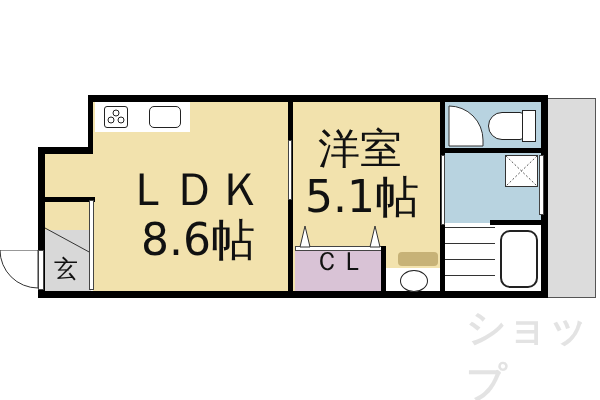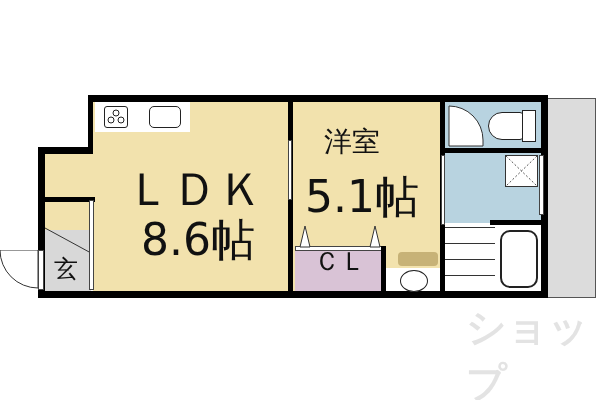--- a/index.html
+++ b/index.html
@@ -57,21 +57,21 @@
 
 <div class="window" style="left:89px;top:200px;width:5px;height:90px;"></div>
 
 <div class="label" style="left:125px;top:166px;width:140px;font-size:46px;">ＬＤＫ</div>
 <div class="label" style="left:128px;top:218px;width:140px;font-size:44px;">8.6帖</div>
 
 <div class="abs wall" style="left:288px;top:95px;width:5px;height:203px;"></div>
 <div class="window" style="left:288px;top:140px;width:4px;height:60px;"></div>
 
 <div class="abs room-yoshitsu" style="left:293px;top:102px;width:147px;height:189px;"></div>
-<div class="label" style="left:292px;top:128px;width:120px;font-size:28px;">洋室</div>
+<div class="label" style="left:300px;top:128px;width:120px;font-size:42px;">洋室</div>
 <div class="label" style="left:292px;top:175px;width:140px;font-size:44px;">5.1帖</div>
 
 <div class="abs room-white" style="left:295px;top:246px;width:90px;height:5px;border:1px solid #444;"></div>
 <svg class="abs" style="left:295px;top:222px;" width="90" height="26">
     <polygon points="5,25 10,4 15,25" fill="#fff" stroke="#333"></polygon>
     <polygon points="75,25 80,4 85,25" fill="#fff" stroke="#333"></polygon>
   </svg>
 <div class="abs room-cl" style="left:295px;top:251px;width:86px;height:40px;"></div>
 <div class="abs wall" style="left:381px;top:246px;width:5px;height:50px;"></div>
 <div class="label" style="left:300px;top:248px;width:80px;font-size:26px;">ＣＬ</div>

